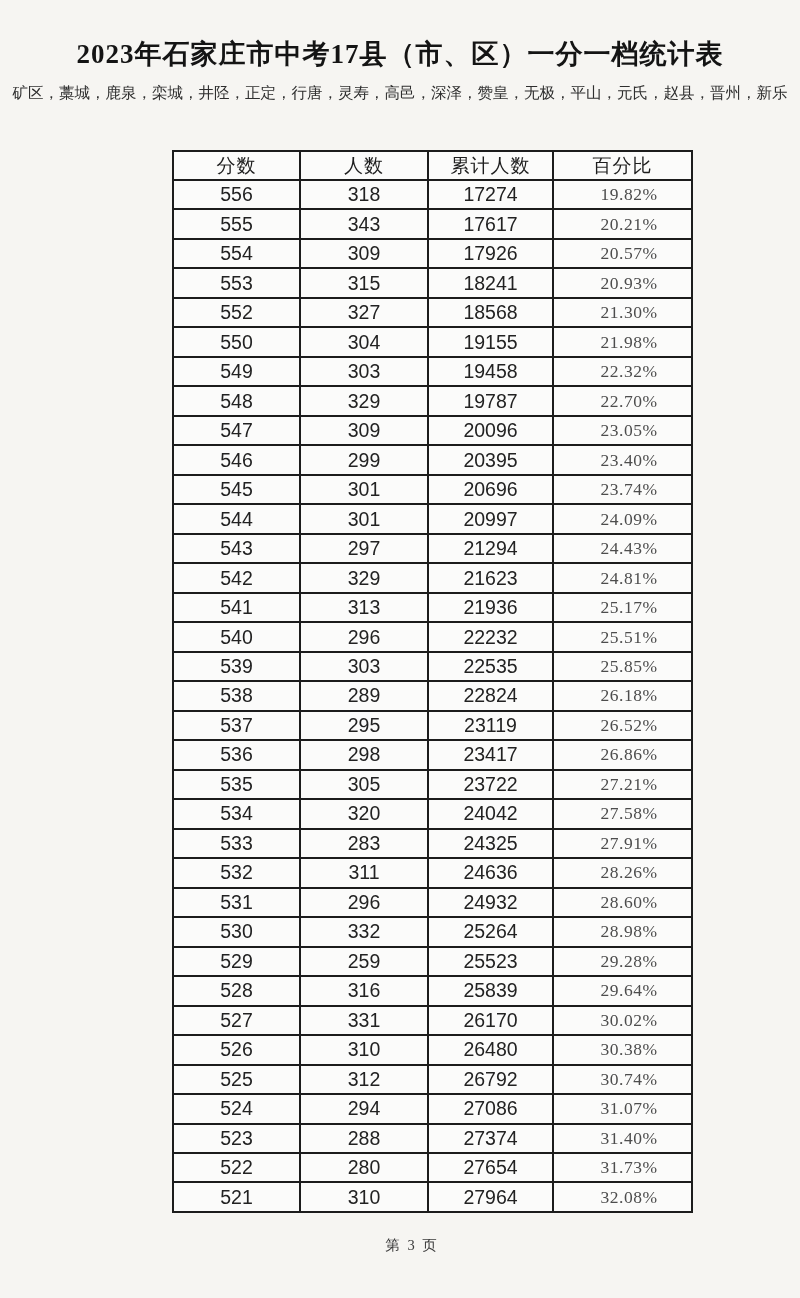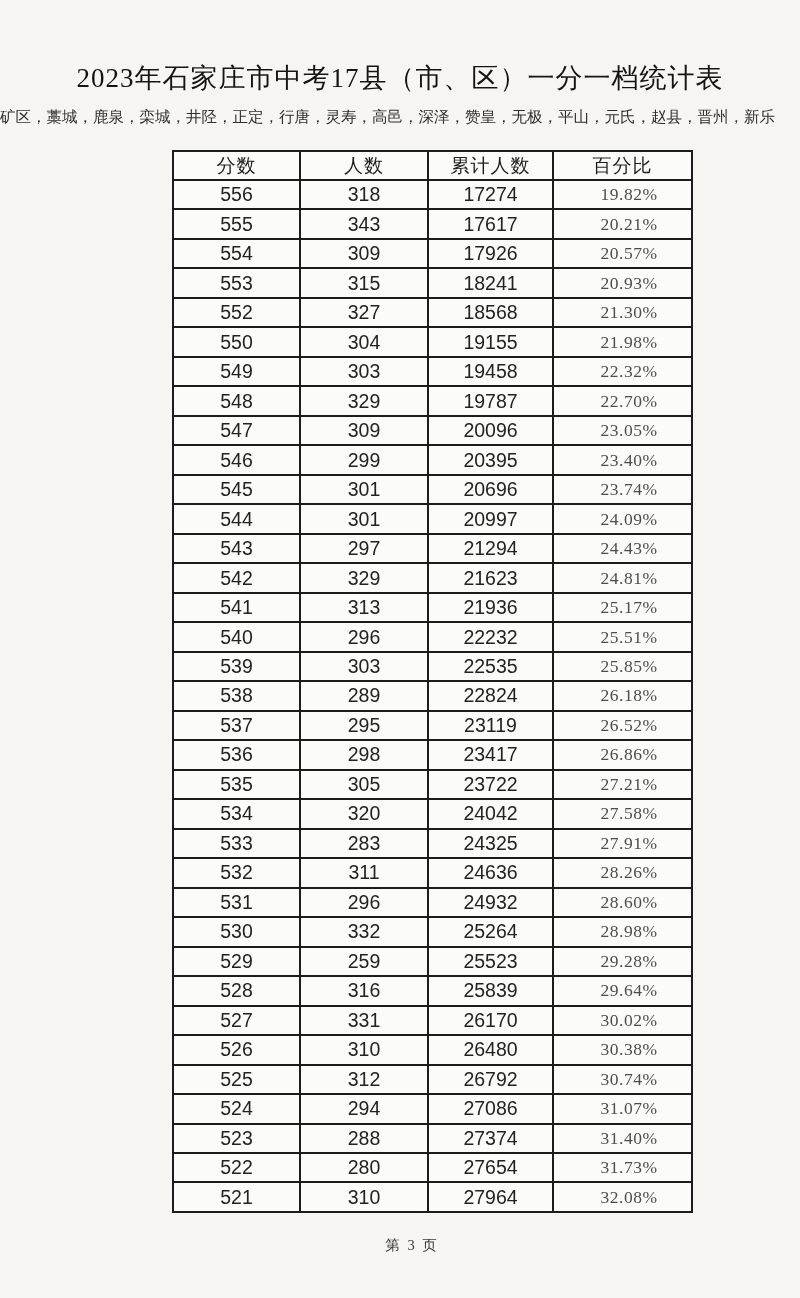--- a/index.html
+++ b/index.html
@@ -9,32 +9,32 @@
   body {
     width: 800px;
     height: 1298px;
     background: #f6f5f2;
     position: relative;
     overflow: hidden;
     font-family: "Liberation Serif", "DejaVu Serif", serif;
     color: #141414;
   }
   .page-title {
-    margin: 8px;
-    padding-top: 52px;
+    margin: 0;
+    padding-top: 36px;
     text-align: center;
     font-size: 27px;
-    font-weight: 400;
+    font-weight: 700;
     letter-spacing: 1px;
     color: #141414;
     white-space: nowrap;
   }
   .subtitle {
     margin-top: 11px;
-    text-align: left;
+    text-align: center;
     font-size: 15.5px;
     letter-spacing: 0px;
     color: #2e2e2e;
     white-space: nowrap;
   }
   table.score-table {
     position: absolute;
     left: 172px;
     top: 150px;
     width: 519px;

